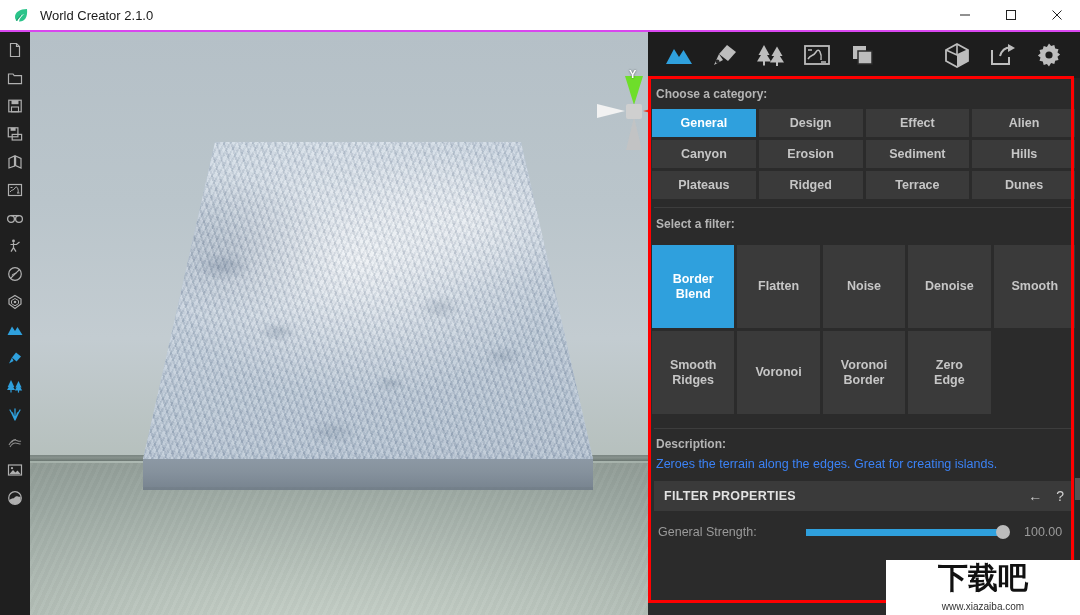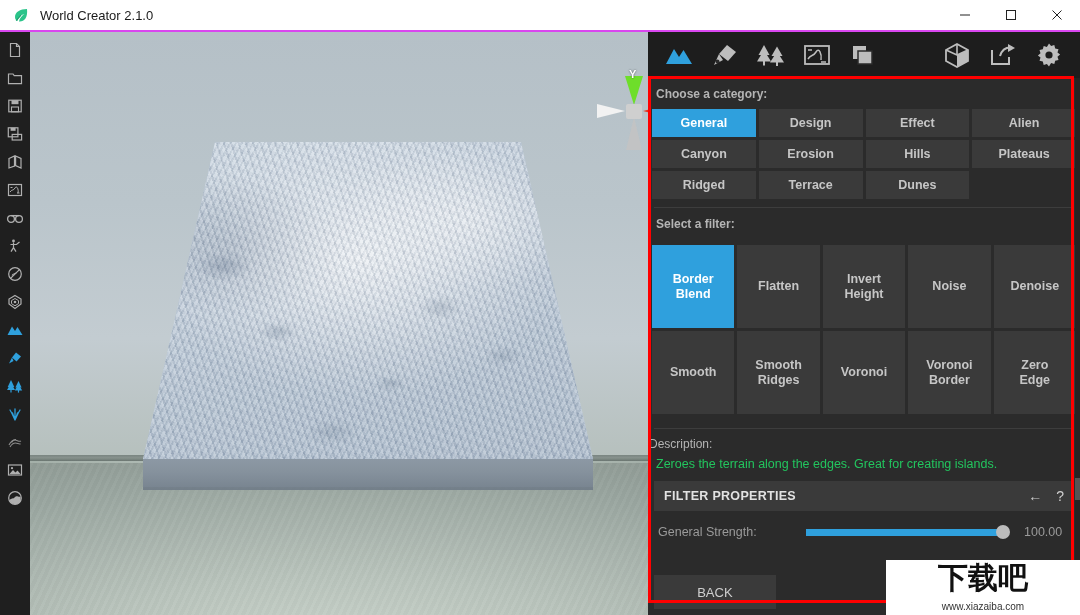--- a/index.html
+++ b/index.html
@@ -132,22 +132,22 @@
     background:#3a3a3a; color:#c6c6c6; font-size:12.5px;
     display:flex; align-items:center; justify-content:center; text-align:center;
     height:28px; line-height:1.15;
     font-family:"Liberation Sans", sans-serif;
     font-weight:bold;
   }
   .cell.sel { background:#2fa0dd; color:#ffffff; }
   .cell.tall { height:83px; }
   .divider { height:1px; background:#3d3d3d; margin:8px 6px 0 6px; }
 
-  .desc-label { font-size:12px; font-weight:normal; color:#b4b4b4; padding:8px 8px 4px 1px; }
-  .desc-text  { font-size:12.5px; color:#22c55e; padding:2px 8px 10px 8px; }
+  .desc-label { font-size:12px; font-weight:bold; color:#b4b4b4; padding:8px 8px 4px 8px; }
+  .desc-text  { font-size:12.5px; color:#3b82f6; padding:2px 8px 10px 8px; }
 
   .propbar {
     margin:0 6px; height:30px; background:#3a3a3a;
     display:flex; align-items:center; padding:0 10px;
   }
   .propbar-title { font-size:12.5px; font-weight:bold; color:#e2e2e2; letter-spacing:.3px; }
   .propbar-actions { margin-left:auto; display:flex; gap:14px; align-items:center; }
   .propbar-actions span { color:#cfcfcf; font-size:14px; }
 
   .proprow { display:flex; align-items:center; padding:13px 10px 8px 10px; gap:8px; }
@@ -425,34 +425,34 @@
     <div class="panelbody">
 
       <div class="section-label">Choose a category:</div>
       <div class="grid-cat">
         <div class="cell sel">General</div>
         <div class="cell">Design</div>
         <div class="cell">Effect</div>
         <div class="cell">Alien</div>
         <div class="cell">Canyon</div>
         <div class="cell">Erosion</div>
+        <div class="cell">Sediment</div>
         <div class="cell">Hills</div>
         <div class="cell">Plateaus</div>
         <div class="cell">Ridged</div>
         <div class="cell">Terrace</div>
         <div class="cell">Dunes</div>
       </div>
 
       <div class="divider"></div>
 
       <div class="section-label">Select a filter:</div>
       <div class="grid-filter">
         <div class="cell tall sel">Border<br>Blend</div>
         <div class="cell tall">Flatten</div>
-        <div class="cell tall">Invert<br>Height</div>
         <div class="cell tall">Noise</div>
         <div class="cell tall">Denoise</div>
         <div class="cell tall">Smooth</div>
         <div class="cell tall">Smooth<br>Ridges</div>
         <div class="cell tall">Voronoi</div>
         <div class="cell tall">Voronoi<br>Border</div>
         <div class="cell tall">Zero<br>Edge</div>
       </div>
 
       <div class="divider"></div>
@@ -472,21 +472,20 @@
         <div class="prop-name">General Strength:</div>
         <div class="slider-wrap">
           <div class="slider-track"></div>
           <div class="slider-fill"></div>
           <div class="slider-knob"></div>
         </div>
         <div class="prop-val">100.00</div>
       </div>
 
       <div class="footer">
-        <div class="foot-btn">BACK</div>
         <div class="foot-gap"></div>
         <div class="foot-btn">ADD</div>
       </div>
 
     </div>
 
     <div class="panel-scroll">
       <div class="panel-thumb"></div>
     </div>
   </div>

